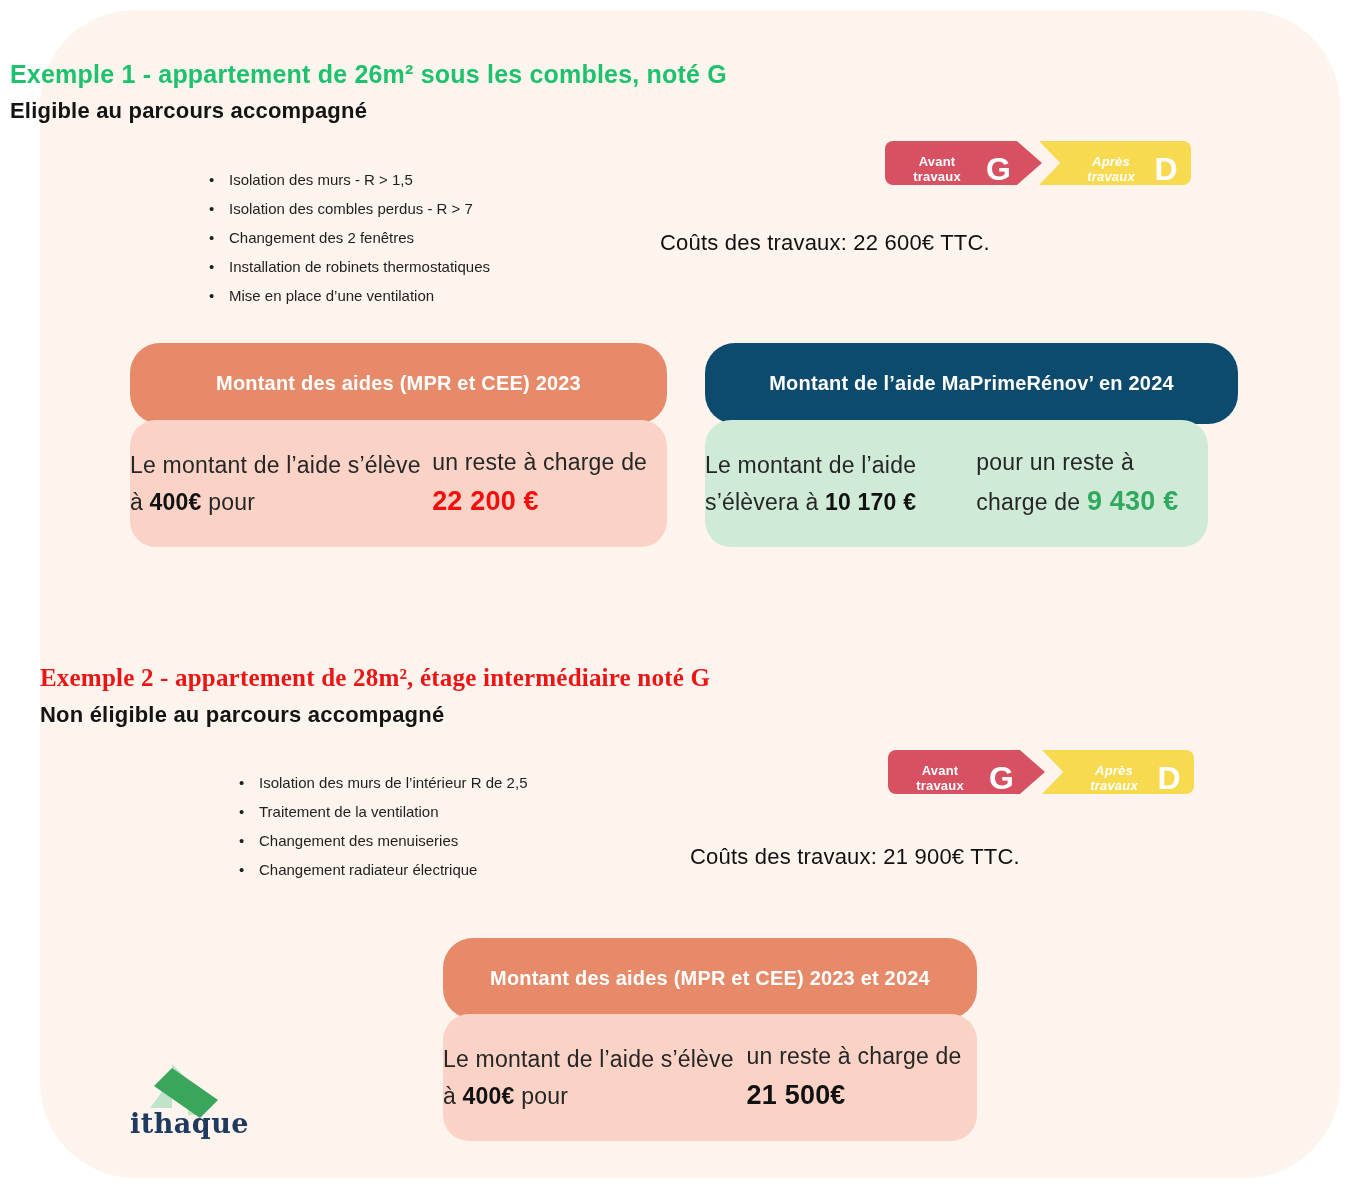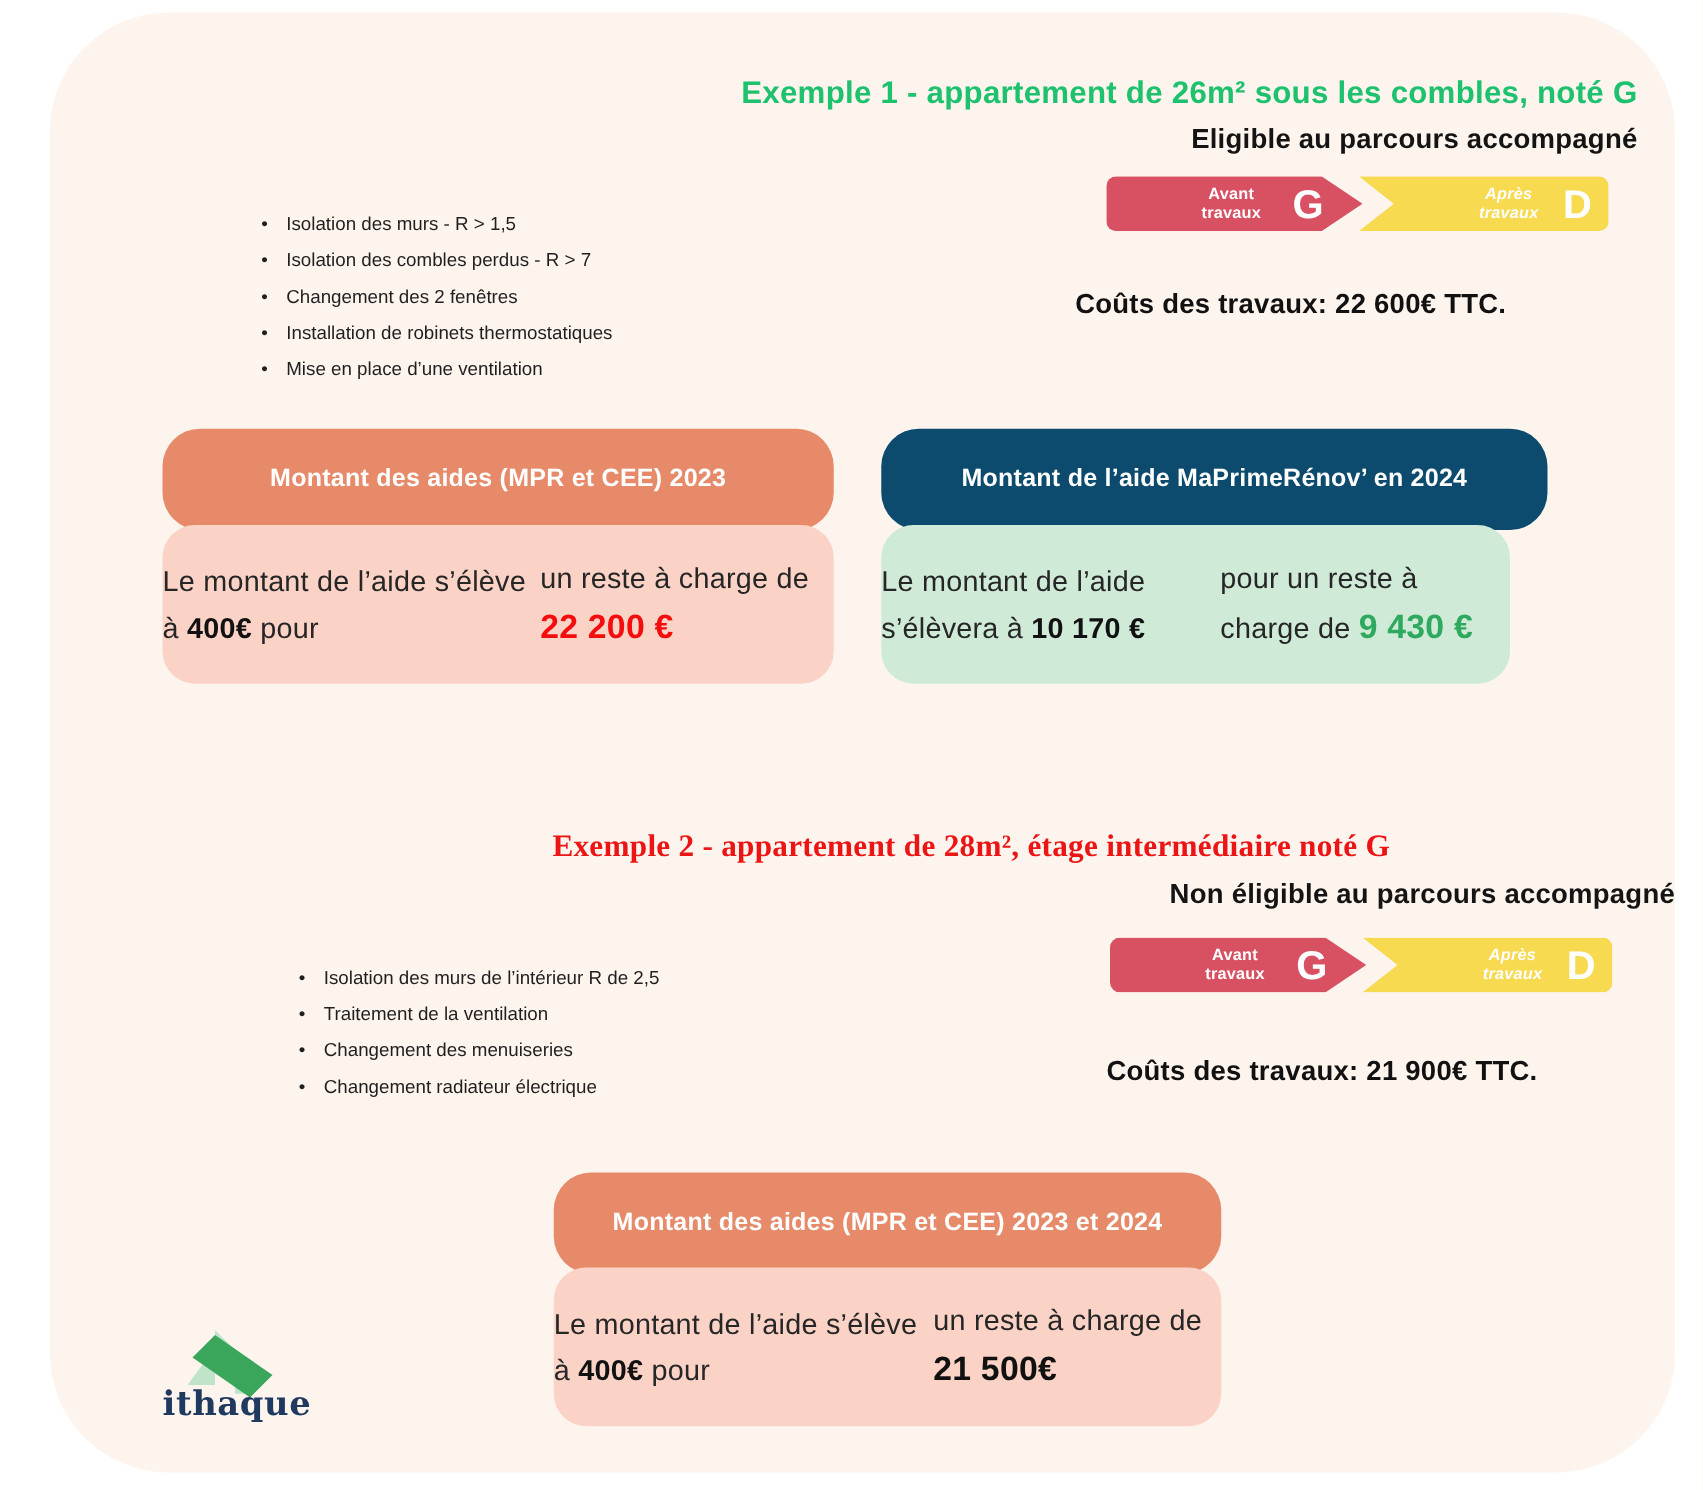--- a/index.html
+++ b/index.html
@@ -5,36 +5,36 @@
   html,body{margin:0;padding:0;background:#ffffff;}
   #screen{
     position:relative;width:1362px;height:1192px;background:#ffffff;overflow:hidden;
     font-family:"Liberation Sans","DejaVu Sans",sans-serif;color:#1c1c1c;
   }
   .card{
     position:absolute;left:40px;top:10px;width:1300px;height:1168px;
     background:#fdf4ee;border-radius:95px;
   }
   .abs{position:absolute;}
-  .center{text-align:right;}
+  .center{text-align:left;}
 
   .ex-title{font-size:25px;font-weight:700;letter-spacing:.2px;}
   .ex-title.green{color:#1ec16d;}
   .ex-title.red{color:#ec1515;}
   .ex-subtitle{font-size:22px;font-weight:700;color:#141414;letter-spacing:.2px;}
 
   ul.bullets{list-style:none;margin:0;padding:0;font-size:15px;color:#1f1f1f;}
   ul.bullets li{position:relative;padding-left:24px;line-height:29px;}
   ul.bullets li::before{content:"•";position:absolute;left:4px;top:0;color:#1f1f1f;}
 
-  .costs{font-size:22px;font-weight:700;color:#111;letter-spacing:.2px;}
+  .costs{font-size:22px;font-weight:400;color:#111;letter-spacing:.2px;}
 
   
   .badge-row{display:flex;align-items:stretch;height:44px;}
-  .badge{display:flex;align-items:center;color:#fff;padding-left:48px;}
+  .badge{display:flex;align-items:flex-end;color:#fff;}
   .badge-before{
     width:157px;background:#d75163;border-radius:8px 0 0 8px;
     clip-path:polygon(0 0,84% 0,100% 50%,84% 100%,0 100%);
   }
   .badge-after{
     width:152px;background:#f7da4f;border-radius:0 8px 8px 0;margin-left:-3px;
     clip-path:polygon(0 0,100% 0,100% 100%,0 100%,14% 50%);
   }
   .badge-label{
     width:76px;font-size:13px;font-weight:700;line-height:1.15;text-align:center;

